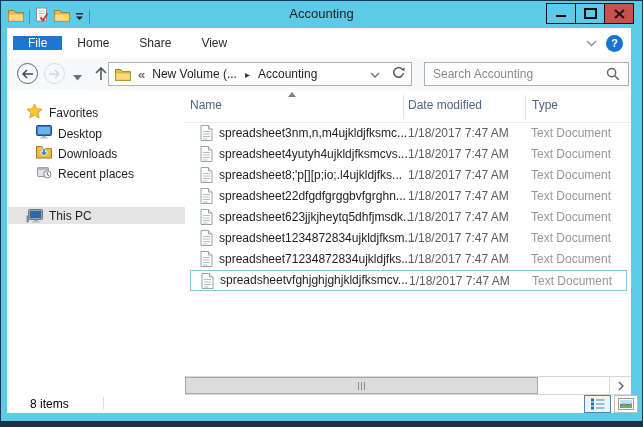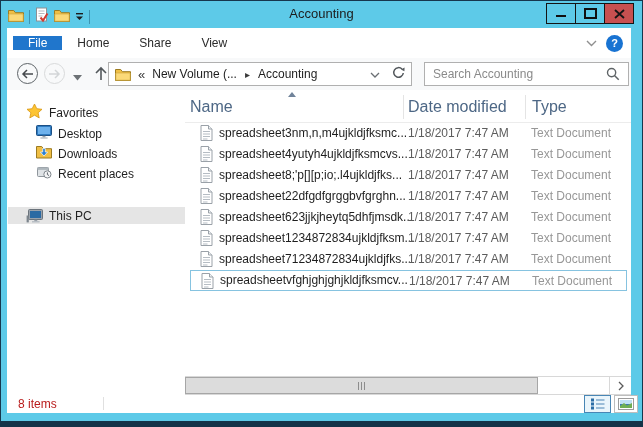--- a/index.html
+++ b/index.html
@@ -37,42 +37,42 @@
        display:flex;align-items:center;}
   .crumb-glyph{color:#3a3a3a;}
   input.search{border:0;outline:0;background:transparent;font:inherit;color:#1e1e1e;
        width:150px;padding:0;margin:0;}
   input.search::placeholder{color:#8a8a8a;opacity:1;}
   
   .mainbg{left:7px;top:90px;width:624px;height:323px;background:#fff;}
   .side-item{position:absolute;height:17px;display:flex;align-items:center;gap:6px;color:#1f1f1f;}
   .side-sel{background:#e5e5e5;}
   
-  .hdr-cell{position:absolute;top:8px;color:#4d6785;font-size:16px;}
+  .hdr-cell{position:absolute;top:8px;color:#4d6785;font-size:12px;}
   .hdr-sep{position:absolute;top:5px;width:1px;height:24px;background:#e4e4e4;}
   .sort-tri{position:absolute;width:0;height:0;border-left:4px solid transparent;
        border-right:4px solid transparent;border-bottom:5px solid #70839a;}
   .frow{position:absolute;left:5px;right:4px;height:21px;}
   .frow .fname{position:absolute;left:29px;top:3px;color:#1e1e1e;}
   .frow .fdate{position:absolute;left:218px;top:3px;color:#5c5c5c;}
   .frow .ftype{position:absolute;left:341px;top:3px;color:#979797;}
   .frow .ficon{position:absolute;left:10px;top:2px;}
   .frow.selected{border:1px solid #86c3e0;box-sizing:border-box;}
   .frow.selected .fname{top:2px;}
   
   .hscroll{left:185px;top:376px;width:446px;height:19px;background:#fff;
       border-top:1px solid #d8d8d8;border-bottom:1px solid #d8d8d8;box-sizing:border-box;}
   .hthumb{position:absolute;left:0;top:0;width:353px;height:17px;background:#dcdcdc;
       border:1px solid #a6a6a6;box-sizing:border-box;display:flex;align-items:center;justify-content:center;gap:2px;}
   .grip{width:1px;height:8px;background:#8d8d8d;}
   .hbtn{position:absolute;right:0;top:0;width:21px;height:17px;border-left:1px solid #d8d8d8;
       display:flex;align-items:center;justify-content:center;}
   
   .statusbar{left:7px;top:395px;width:624px;height:18px;background:#fff;}
-  .status-text{position:absolute;left:11px;top:2px;color:#b91c1c;}
+  .status-text{position:absolute;left:23px;top:2px;color:#000000;}
   .status-sep{position:absolute;left:96px;top:2px;width:1px;height:13px;background:#e0e0e0;}
   .viewbtn{position:absolute;top:0;height:18px;box-sizing:border-box;
       display:flex;align-items:center;justify-content:center;}
   .vb-details{left:577px;width:27px;background:#eaf5fb;border:1px solid #4886b5;}
   .vb-thumbs{left:607px;width:24px;background:#fff;border:1px solid #bdbdbd;}
   .bottom-edge{left:0;right:0;bottom:0;height:6px;background:#143348;}
 </style>
 </head>
 <body>
 

